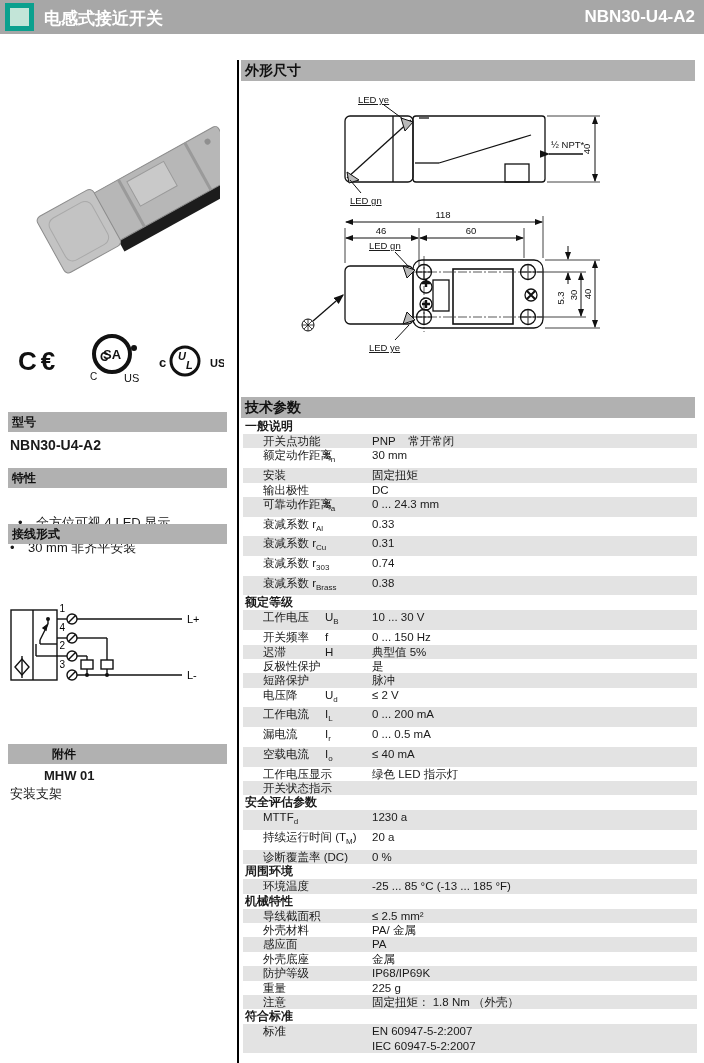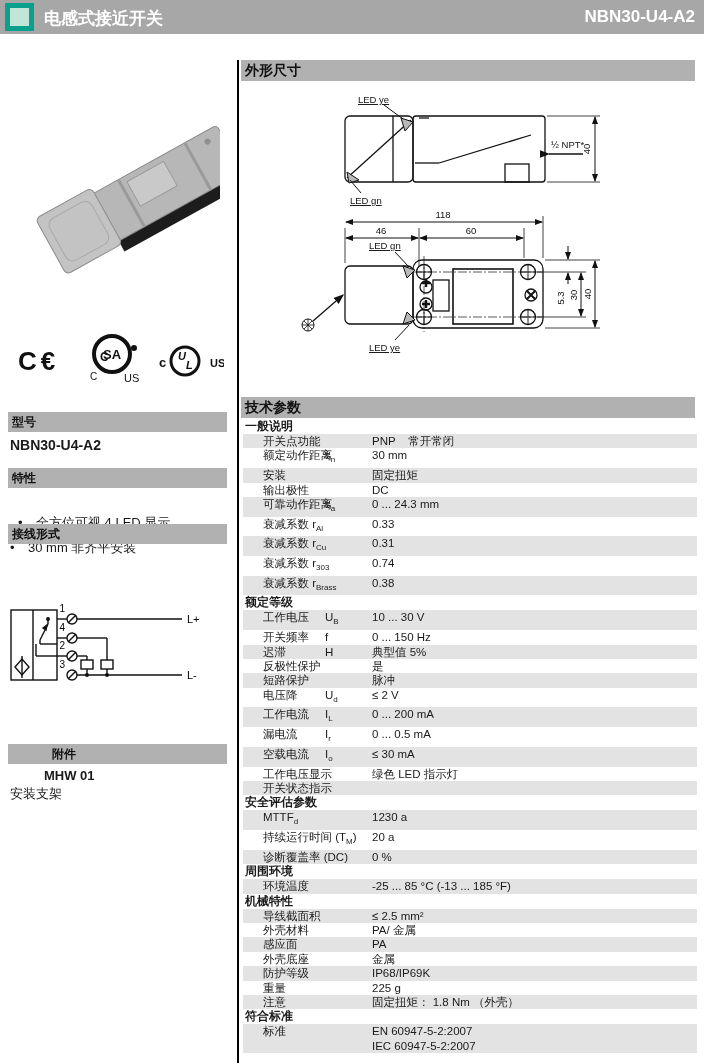--- a/index.html
+++ b/index.html
@@ -330,21 +330,21 @@
         <div class="tval"><div>0 ... 200 mA</div></div>
       </div>
       <div class="trow">
         <div class="tlabel">漏电流</div>
         <div class="tsym">I<sub>r</sub></div>
         <div class="tval"><div>0 ... 0.5 mA</div></div>
       </div>
       <div class="trow shade">
         <div class="tlabel">空载电流</div>
         <div class="tsym">I<sub>o</sub></div>
-        <div class="tval"><div>≤ 30 mA</div></div>
+        <div class="tval"><div>≤ 40 mA</div></div>
       </div>
       <div class="trow">
         <div class="tlabel">工作电压显示</div>
         <div class="tsym"></div>
         <div class="tval"><div>绿色 LED 指示灯</div></div>
       </div>
       <div class="trow shade">
         <div class="tlabel">开关状态指示</div>
         <div class="tsym"></div>
       </div>

